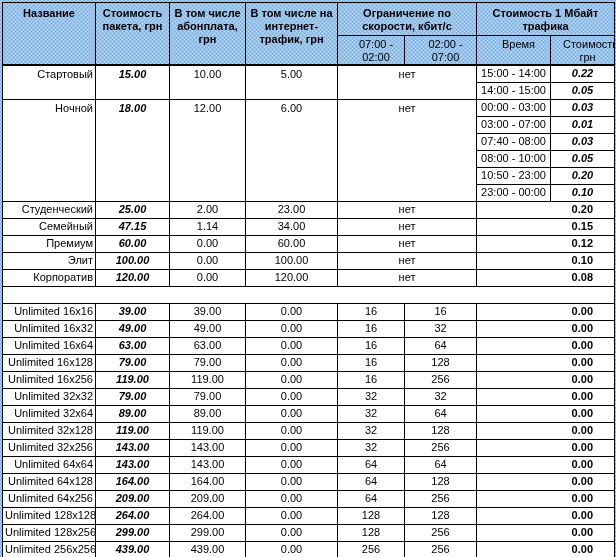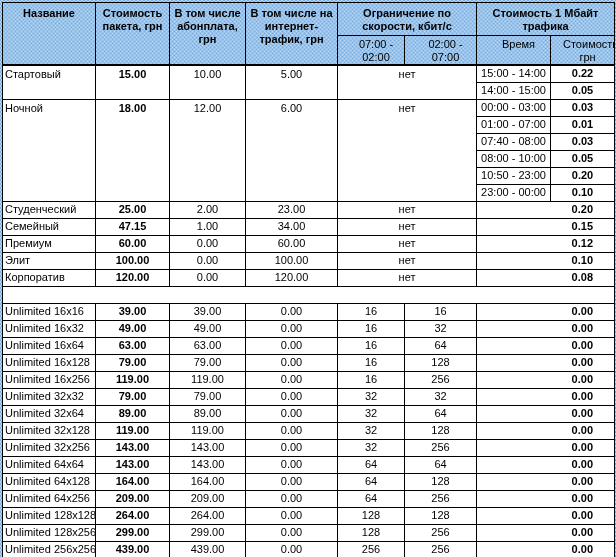--- a/index.html
+++ b/index.html
@@ -46,23 +46,23 @@
     vertical-align: top;
     padding-top: 4px;
     white-space: normal;
     text-align: center;
   }
   thead tr.h1 { height: 33px; }
   thead tr.h2 { height: 28px; }
   thead tr.h2 th { font-weight: normal; padding-top: 2px; padding-left: 12px; }
   thead { border-bottom: 2px solid #000; }
   tbody tr { height: 17px; }
-  td.name { text-align: left; }
+  td.name { text-align: right; }
   td.c { text-align: center; }
-  td.b { font-weight: bold; }
+  td.b { font-weight: bold; font-style: italic; }
   td.vt { vertical-align: top; padding-top: 2px; }
   td.merged-cost { text-align: right; padding-right: 21px; font-weight: bold; }
   tr.sep td { height: 10px; }
 </style>
 </head>
 <body>
 
 <div class="wrap">
   <table>
     <colgroup>
@@ -108,21 +108,21 @@
         <tr>
           <td class="name vt" rowspan="6">Ночной</td>
           <td class="c b vt" rowspan="6">18.00</td>
           <td class="c vt" rowspan="6">12.00</td>
           <td class="c vt" rowspan="6">6.00</td>
           <td class="c vt" rowspan="6" colspan="2">нет</td>
           <td class="c">00:00 - 03:00</td>
           <td class="c b">0.03</td>
         </tr>
         <tr>
-          <td class="c">01:00 - 07:00</td>
+          <td class="c">03:00 - 07:00</td>
           <td class="c b">0.01</td>
         </tr>
         <tr>
           <td class="c">07:40 - 08:00</td>
           <td class="c b">0.03</td>
         </tr>
         <tr>
           <td class="c">08:00 - 10:00</td>
           <td class="c b">0.05</td>
         </tr>
@@ -138,21 +138,21 @@
           <td class="name">Студенческий</td>
           <td class="c b">25.00</td>
           <td class="c">2.00</td>
           <td class="c">23.00</td>
           <td class="c" colspan="2">нет</td>
           <td class="merged-cost" colspan="2">0.20</td>
         </tr>
         <tr>
           <td class="name">Семейный</td>
           <td class="c b">47.15</td>
-          <td class="c">1.00</td>
+          <td class="c">1.14</td>
           <td class="c">34.00</td>
           <td class="c" colspan="2">нет</td>
           <td class="merged-cost" colspan="2">0.15</td>
         </tr>
         <tr>
           <td class="name">Премиум</td>
           <td class="c b">60.00</td>
           <td class="c">0.00</td>
           <td class="c">60.00</td>
           <td class="c" colspan="2">нет</td>

